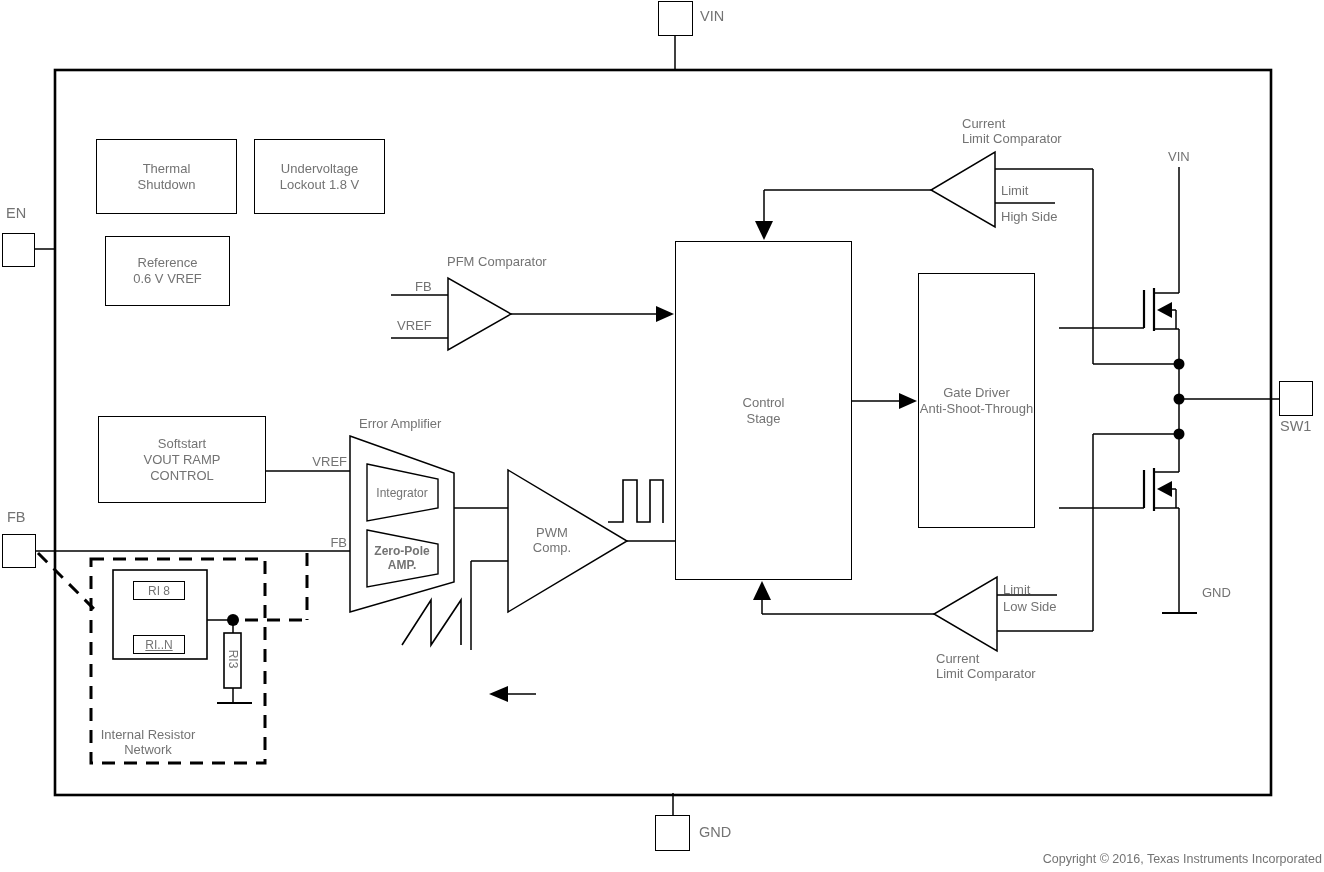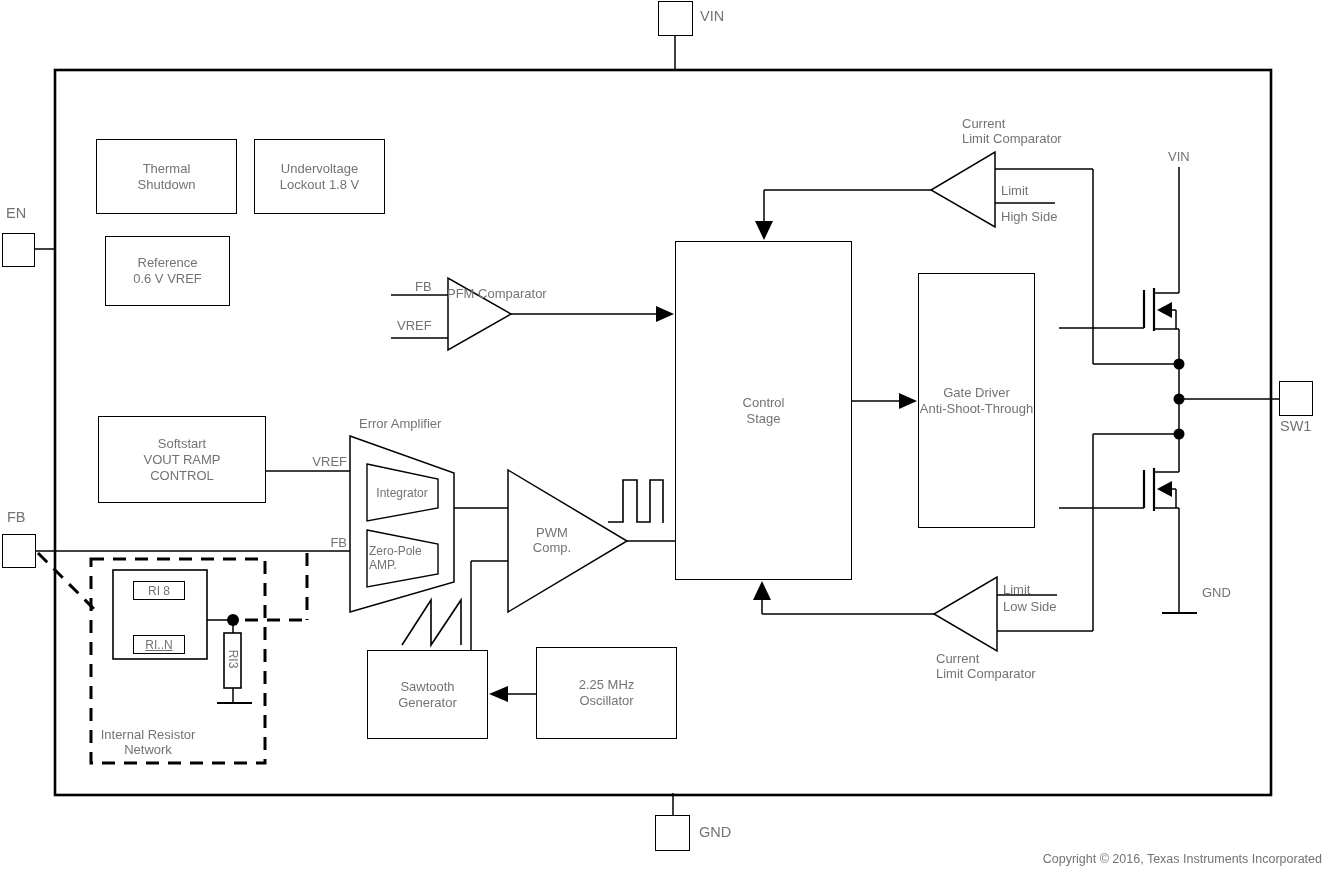--- a/index.html
+++ b/index.html
@@ -141,39 +141,35 @@
 Lockout 1.8 V</div>
   <div class="boxed" style="left:97px;top:236px;width:125px;height:70px;margin-left:8px;">Reference
 0.6 V VREF</div>
   <div class="boxed" style="left:98px;top:416px;width:168px;height:87px;">Softstart
 VOUT RAMP
 CONTROL</div>
   <div class="boxed" style="left:675px;top:241px;width:177px;height:339px;">Control
 Stage</div>
   <div class="boxed" style="left:918px;top:273px;width:117px;height:255px;">Gate Driver
 Anti-Shoot-Through</div>
-  <div class="boxed" style="left:367px;top:650px;width:121px;height:89px;">Sawtooth
-Generator</div>
-  <div class="boxed" style="left:536px;top:647px;width:141px;height:92px;">2.25 MHz
-Oscillator</div>
 
   <div class="boxed small" style="left:133px;top:581px;width:52px;height:19px;">RI 8</div>
   <div class="boxed small" style="left:133px;top:635px;width:52px;height:19px;text-decoration:underline;">RI..N</div>
   <div class="lbl small rot" style="left:208px;top:652px;width:50px;">RI3</div>
   <div class="lbl" style="left:93px;top:727px;width:110px;text-align:center;">Internal Resistor
 Network</div>
 
-  <div class="lbl" style="left:447px;top:254px;margin-top:32px;">PFM Comparator</div>
+  <div class="lbl" style="left:447px;top:254px;">PFM Comparator</div>
   <div class="lbl" style="left:415px;top:279px;">FB</div>
   <div class="lbl" style="left:397px;top:318px;">VREF</div>
   <div class="lbl" style="left:359px;top:416px;">Error Amplifier</div>
   <div class="lbl" style="left:300px;top:454px;width:47px;text-align:right;">VREF</div>
   <div class="lbl" style="left:315px;top:535px;width:32px;text-align:right;">FB</div>
   <div class="lbl small" style="left:369px;top:486px;width:66px;text-align:center;">Integrator</div>
-  <div class="lbl small" style="left:369px;top:544px;width:66px;text-align:left;">Zero-Pole
+  <div class="lbl small" style="left:369px;top:544px;width:66px;text-align:center;font-weight:bold;">Zero-Pole
 AMP.</div>
   <div class="lbl" style="left:521px;top:525px;width:62px;text-align:center;">PWM
 Comp.</div>
 
   <div class="lbl" style="left:962px;top:116px;">Current
 Limit Comparator</div>
   <div class="lbl" style="left:1001px;top:183px;">Limit</div>
   <div class="lbl" style="left:1001px;top:209px;">High Side</div>
   <div class="lbl" style="left:1003px;top:582px;">Limit</div>
   <div class="lbl" style="left:1003px;top:599px;">Low Side</div>

